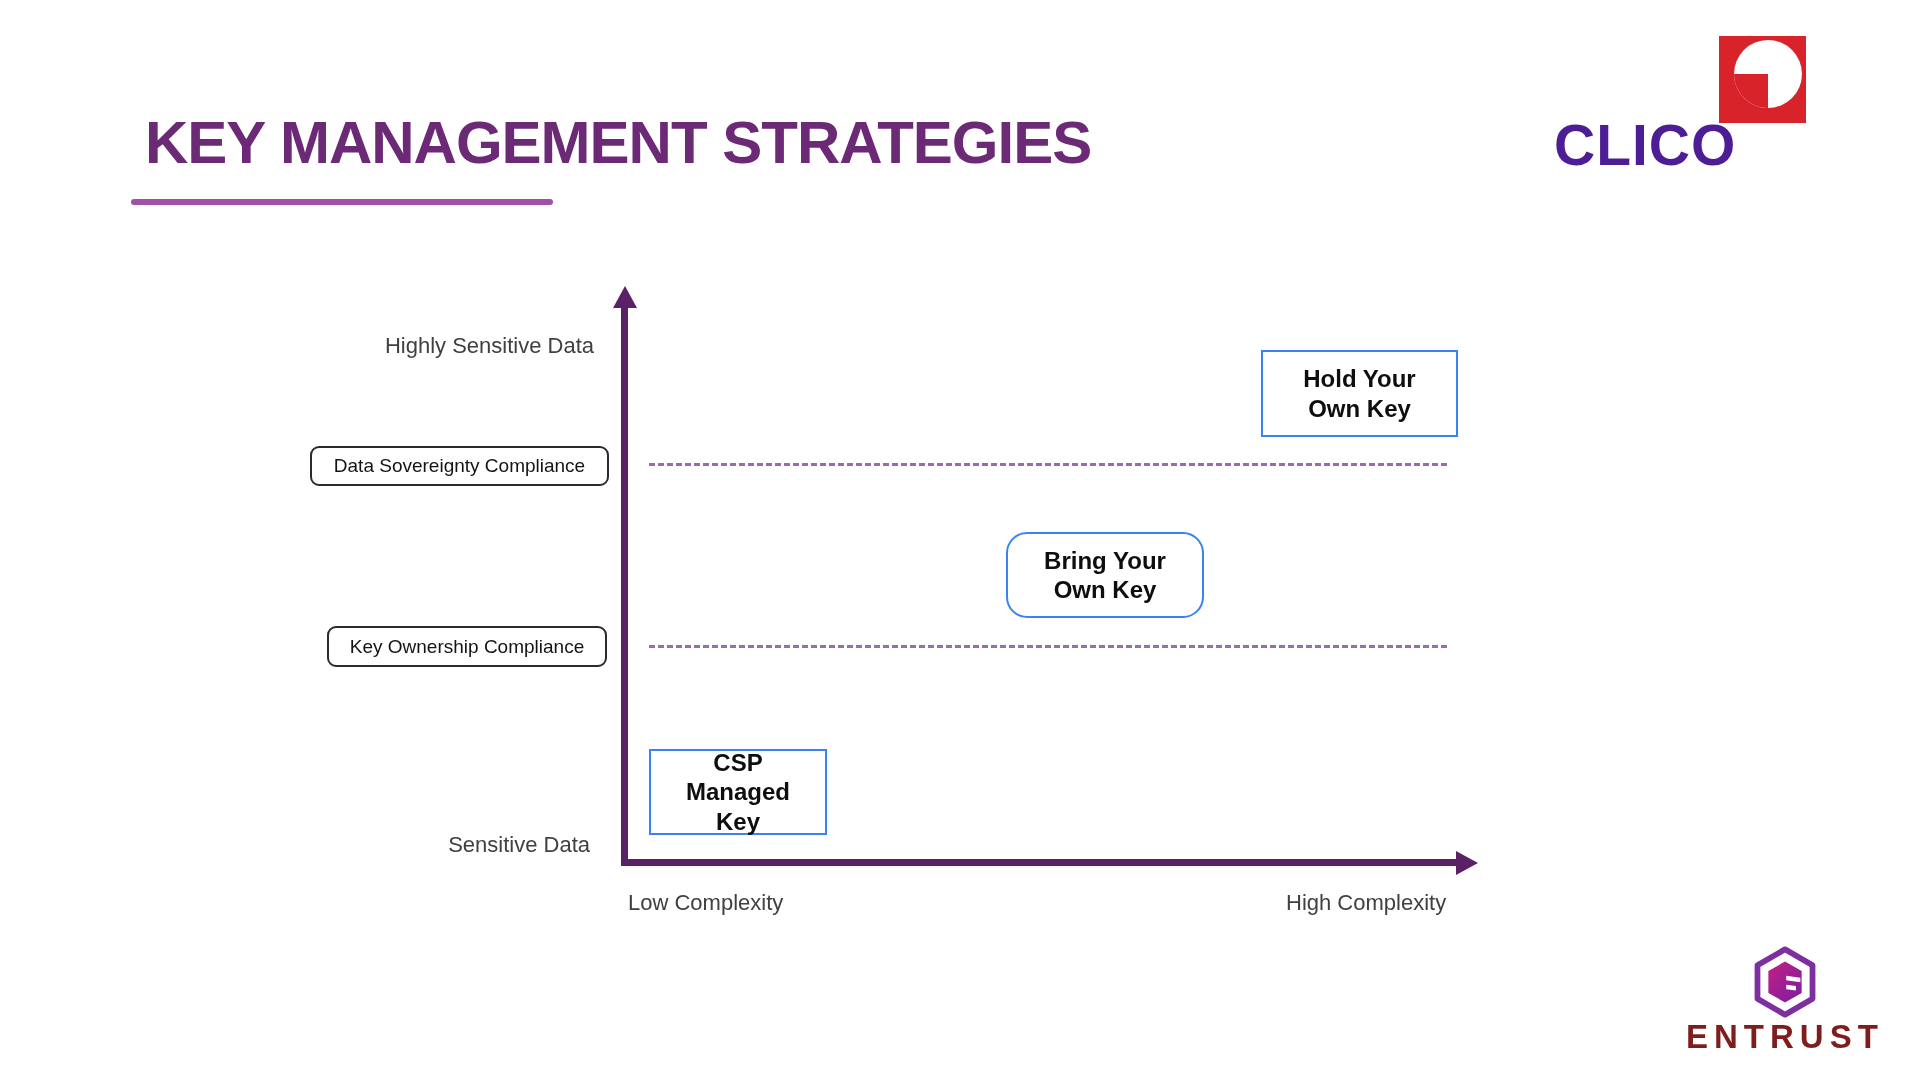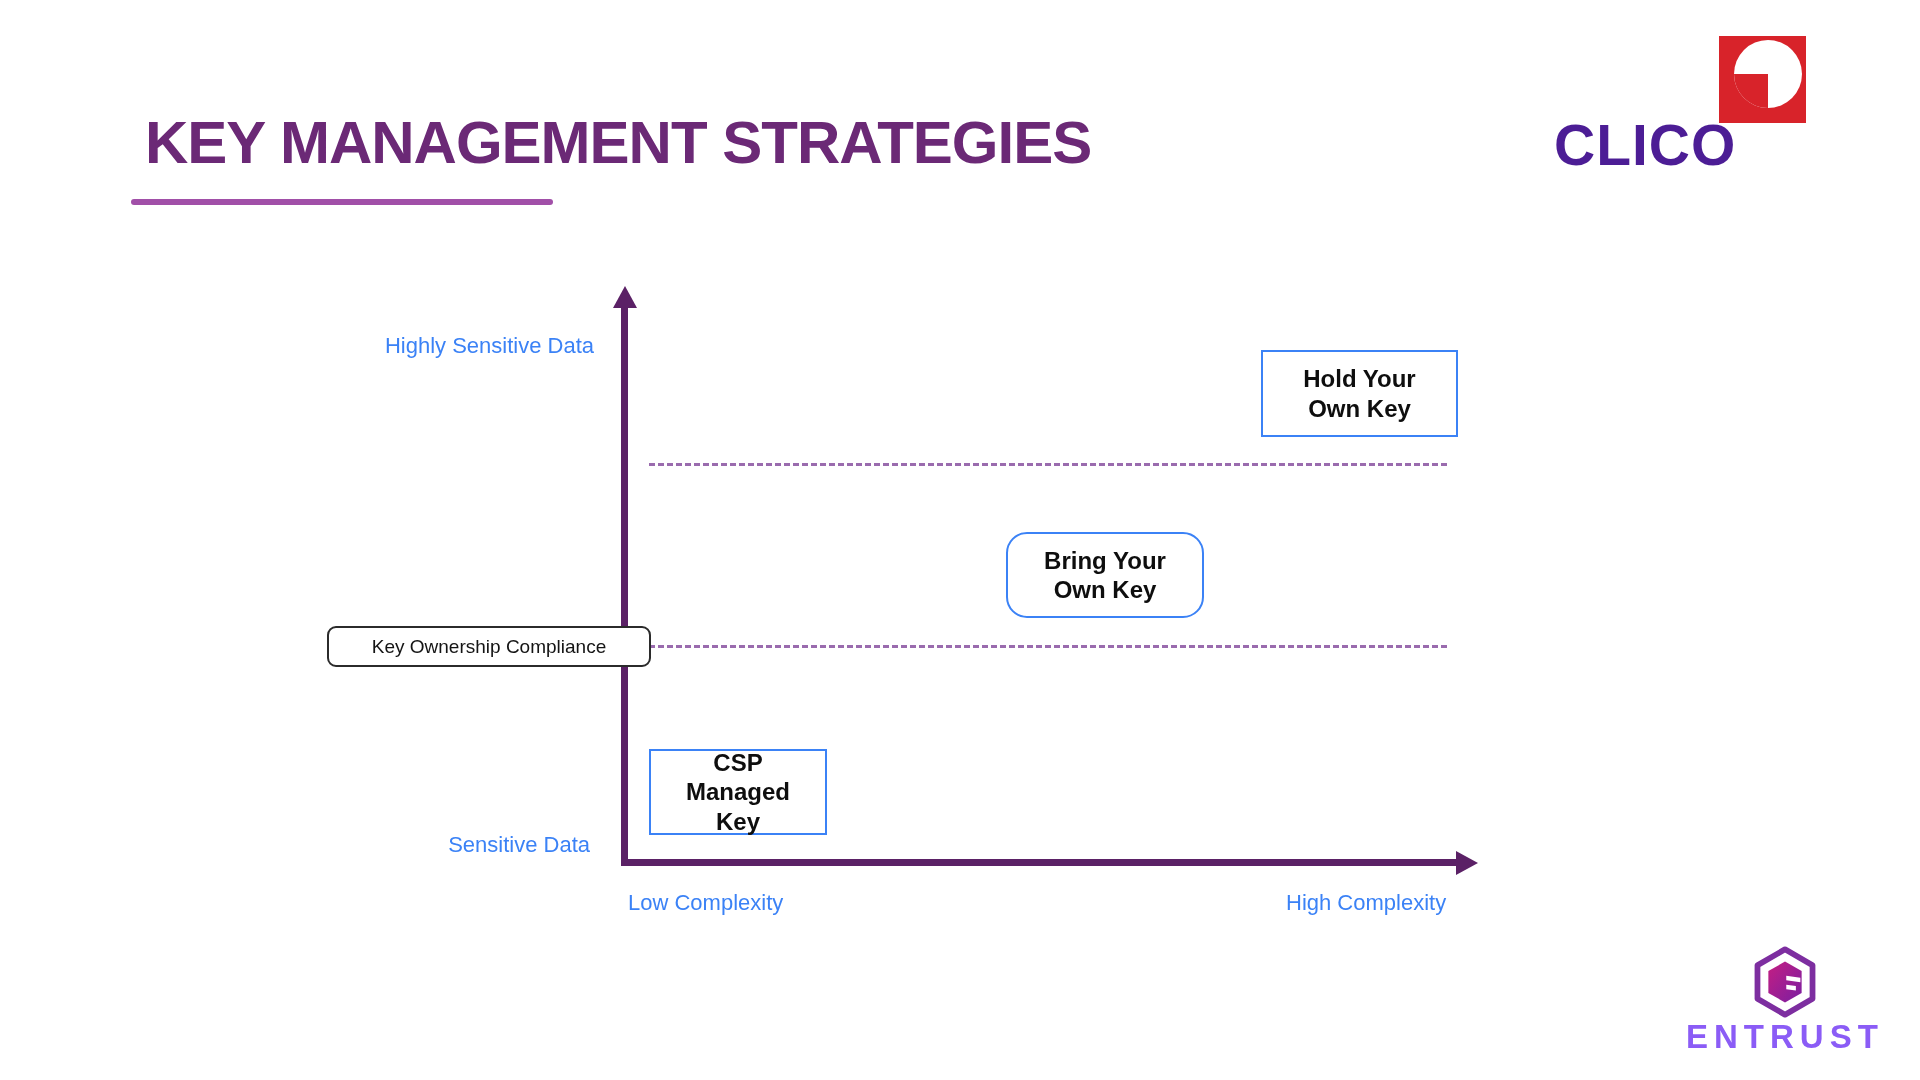--- a/index.html
+++ b/index.html
@@ -31,51 +31,51 @@
   .arrow-up{
     position:absolute;left:613px;top:286px;width:0;height:0;
     border-left:12px solid transparent;border-right:12px solid transparent;
     border-bottom:22px solid #5B2166;
   }
   .arrow-right{
     position:absolute;left:1456px;top:851px;width:0;height:0;
     border-top:12px solid transparent;border-bottom:12px solid transparent;
     border-left:22px solid #5B2166;
   }
-  .axis-label{position:absolute;font-size:22px;color:#3b82f6;white-space:nowrap;}
+  .axis-label{position:absolute;font-size:22px;color:#404040;white-space:nowrap;}
   .ylab-top{right:1326px;top:333px;}
   .ylab-bottom{right:1330px;top:832px;}
   .xlab-low{left:628px;top:890px;}
   .xlab-high{left:1286px;top:890px;}
   .dashed{
     position:absolute;height:0;border-top:3px dashed #9A6BAE;
   }
   .dash-1{left:649px;top:463px;width:798px;}
   .dash-2{left:649px;top:645px;width:798px;}
   .compliance-box{
     position:absolute;box-sizing:border-box;border:2px solid #2b2b2b;border-radius:9px;
     background:#fff;display:flex;align-items:center;justify-content:center;
     font-size:19px;color:#141414;white-space:nowrap;
   }
   .comp-1{left:310px;top:446px;width:299px;height:40px;}
-  .comp-2{left:327px;top:626px;width:324px;height:41px;}
+  .comp-2{left:327px;top:626px;width:280px;height:41px;}
   .strategy-box{
     position:absolute;box-sizing:border-box;border:2px solid #3b82f6;background:#fff;
     display:flex;align-items:center;justify-content:flex-end;text-align:center;
     font-size:24px;font-weight:700;color:#0e0e0e;line-height:1.22;padding:6px 14px;
   }
   .hyok{left:1261px;top:350px;width:197px;height:87px;}
   .byok{left:1006px;top:532px;width:198px;height:86px;border-radius:21px;}
   .csp{left:649px;top:749px;width:178px;height:86px;}
   
   .entrust{position:absolute;left:1680px;top:944px;width:230px;height:110px;}
   .entrust-hex{position:absolute;left:73px;top:2px;}
   .entrust-text{
     position:absolute;left:6px;top:74px;
-    font-size:33px;font-weight:700;color:#8b5cf6;letter-spacing:6px;white-space:nowrap;
+    font-size:33px;font-weight:700;color:#7f1d1d;letter-spacing:6px;white-space:nowrap;
   }
 </style>
 </head>
 <body>
 
 <div class="slide">
 
   <div class="title">KEY MANAGEMENT STRATEGIES</div>
   <div class="title-underline"></div>
 
@@ -96,20 +96,23 @@
   <div class="arrow-right"></div>
 
   <div class="axis-label ylab-top">Highly Sensitive Data</div>
   <div class="axis-label ylab-bottom">Sensitive Data</div>
   <div class="axis-label xlab-low">Low Complexity</div>
   <div class="axis-label xlab-high">High Complexity</div>
 
   <div class="dashed dash-1"></div>
   <div class="dashed dash-2"></div>
 
+  <div class="compliance-box comp-1">
+    <span>Data Sovereignty Compliance</span>
+  </div>
   <div class="compliance-box comp-2">
     <span>Key Ownership Compliance</span>
   </div>
 
   <div class="strategy-box hyok">
     <span>Hold Your Own Key</span>
   </div>
   <div class="strategy-box byok">
     <span>Bring Your Own Key</span>
   </div>

